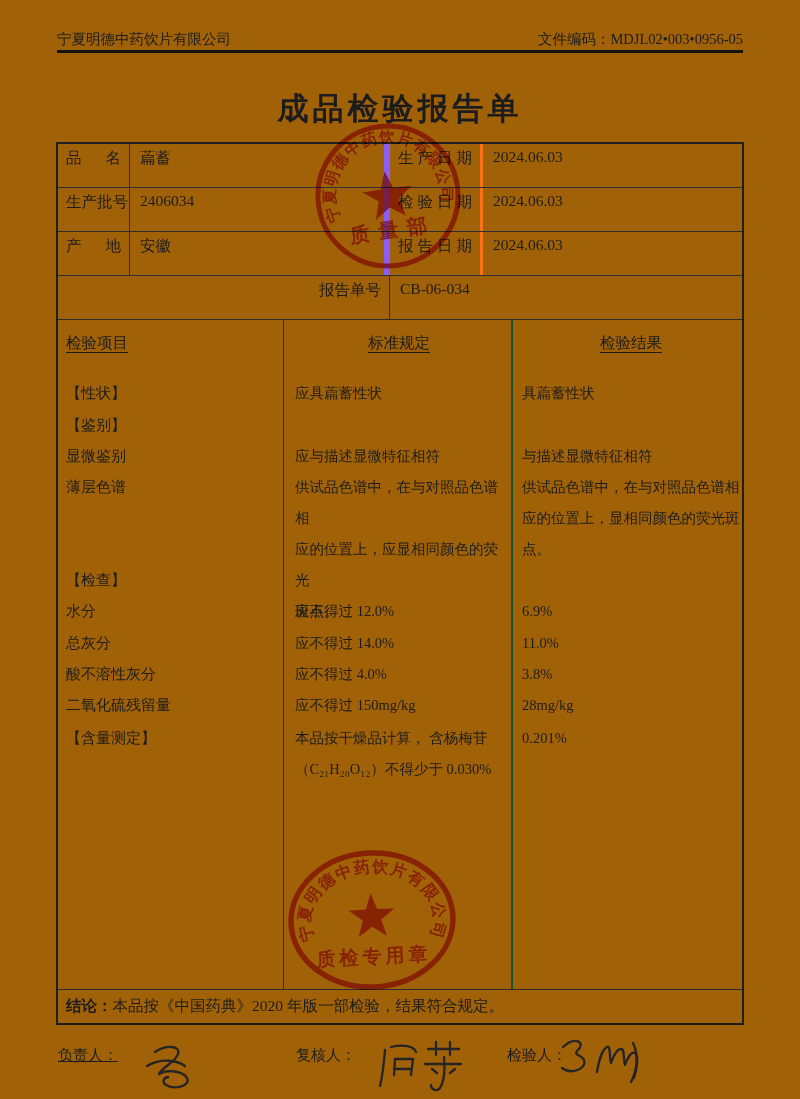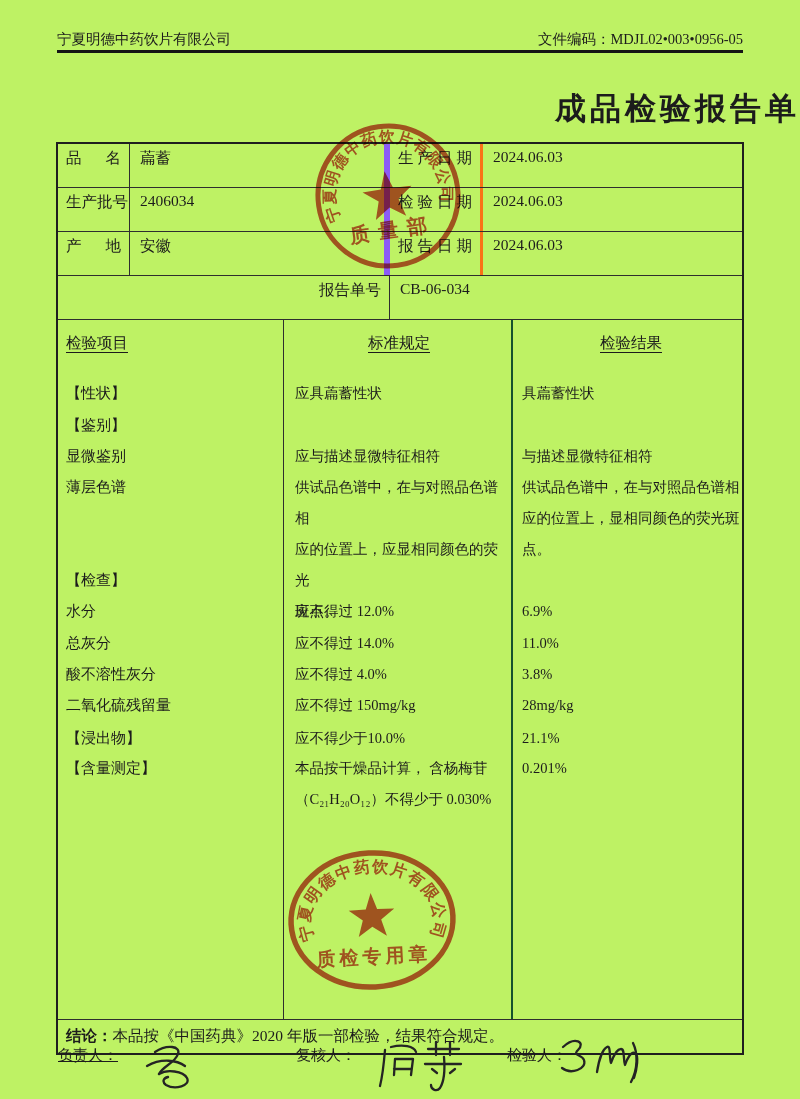--- a/index.html
+++ b/index.html
@@ -1,24 +1,24 @@
 <!DOCTYPE html>
 <html><head>
 <meta charset="utf-8">
 <style>
   html,body{margin:0;padding:0;background:#ffffff;}
   .page{
-    position:relative;width:800px;height:1099px;background:#bef264;overflow:hidden;
+    position:relative;width:800px;height:1099px;background:#a16207;overflow:hidden;
     font-family:"Liberation Serif","DejaVu Serif",serif;color:#1c1c1c;
   }
   
   .doc-header{position:absolute;left:57px;width:686px;top:30px;display:flex;justify-content:space-between;font-size:14.5px;}
   .header-rule{position:absolute;left:57px;width:686px;top:50px;height:3px;background:#151515;}
   
-  .report-title{position:absolute;left:0;top:88px;width:100%;text-align:right;font-size:31px;font-weight:bold;letter-spacing:4px;}
+  .report-title{position:absolute;left:0;top:88px;width:100%;text-align:center;font-size:31px;font-weight:bold;letter-spacing:4px;}
   
   .report-table{position:absolute;left:56px;top:142px;width:688px;border:2px solid #1f1f1f;box-sizing:border-box;background:transparent;}
   .irow{display:flex;height:44px;border-bottom:1px solid #2e2e2e;box-sizing:border-box;font-size:15.5px;}
   .icell{box-sizing:border-box;padding:4px 8px 0 8px;overflow:hidden;white-space:nowrap;}
   .lab{width:72px;border-right:1px solid #2e2e2e;text-align:justify;text-align-last:justify;}
   .val{width:260px;border-right:6px solid #8b5cf6;padding-left:10px;}
   .lab2{width:93px;border-right:3px solid #f97316;text-align:justify;text-align-last:justify;}
   .val2{flex:1;padding-left:10px;border-right:none;}
   .lab-wide{width:332px;border-right:1px solid #2e2e2e;text-align:right;}
   
@@ -134,25 +134,20 @@
     <div class="mainrow" style="height:31px">
       <div class="c1 body-cell item">酸不溶性灰分</div>
       <div class="c2 body-cell">应不得过 4.0%</div>
       <div class="c3 body-cell">3.8%</div>
     </div>
     <div class="mainrow" style="height:33px">
       <div class="c1 body-cell item">二氧化硫残留量</div>
       <div class="c2 body-cell">应不得过 150mg/kg</div>
       <div class="c3 body-cell">28mg/kg</div>
     </div>
-    <div class="mainrow" style="height:30px">
-      <div class="c1 body-cell item">【浸出物】</div>
-      <div class="c2 body-cell">应不得少于10.0%</div>
-      <div class="c3 body-cell">21.1%</div>
-    </div>
     <div class="mainrow" style="height:65px">
       <div class="c1 body-cell item">【含量测定】</div>
       <div class="c2 body-cell jst">本品按干燥品计算， 含杨梅苷
 （C₂₁H₂₀O₁₂）不得少于 0.030%</div>
       <div class="c3 body-cell">0.201%</div>
     </div>
 
     <div class="mainrow filler bottom-line">
       <div class="c1"></div>
       <div class="c2"></div>

